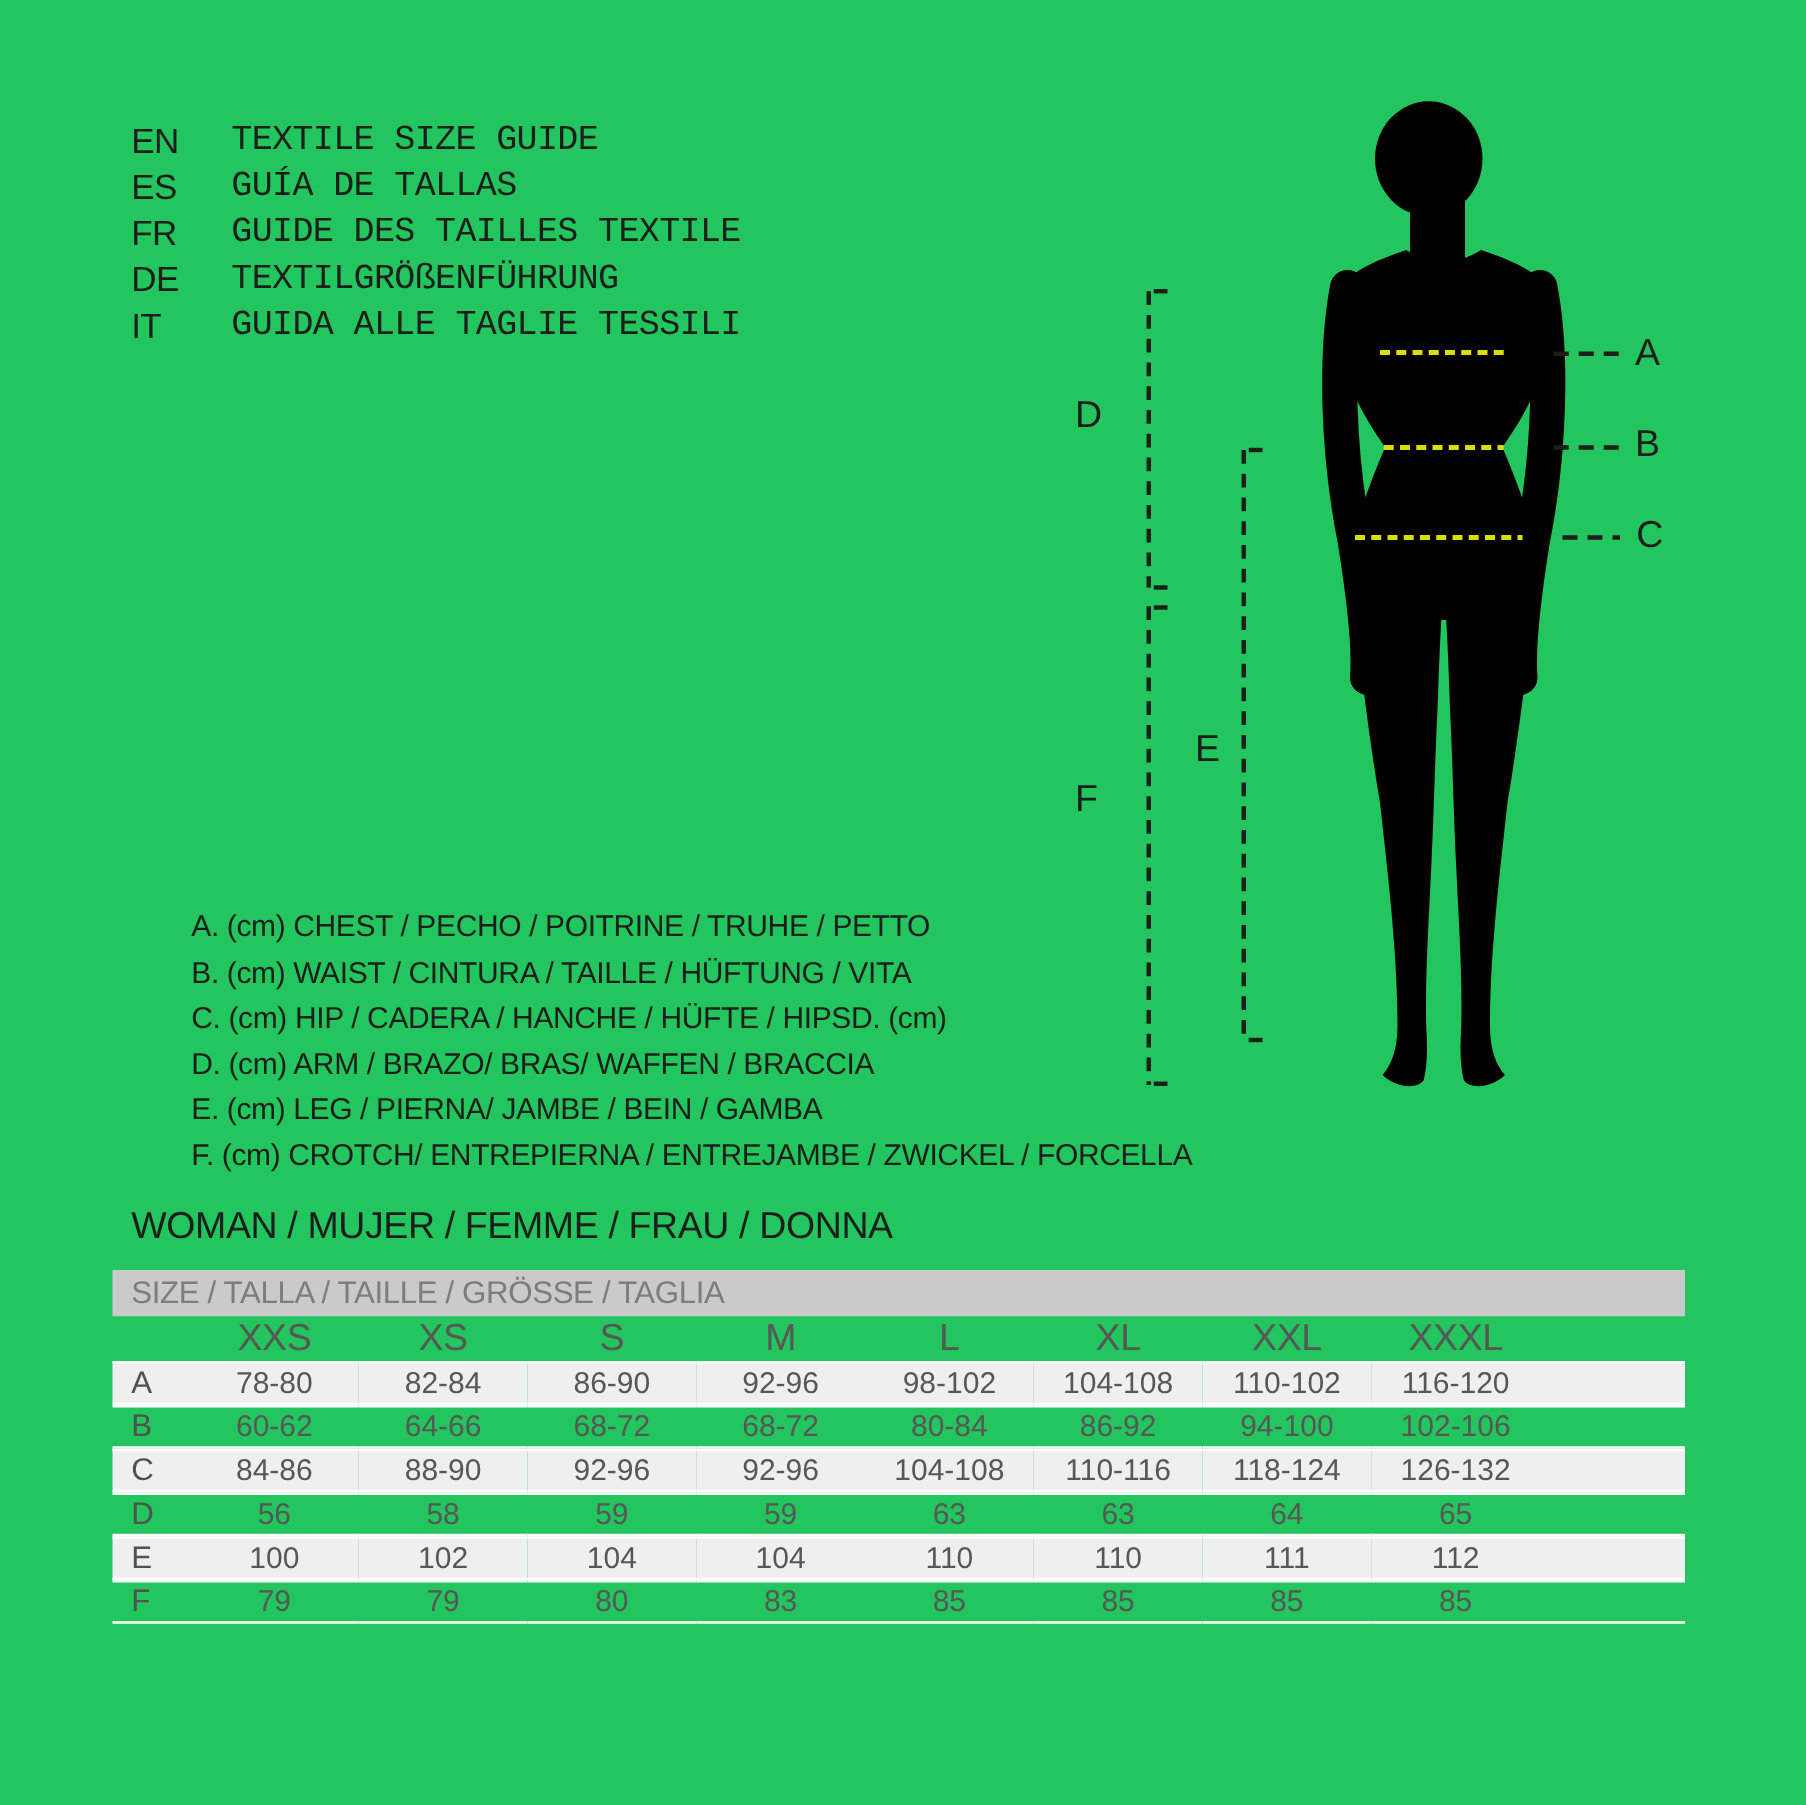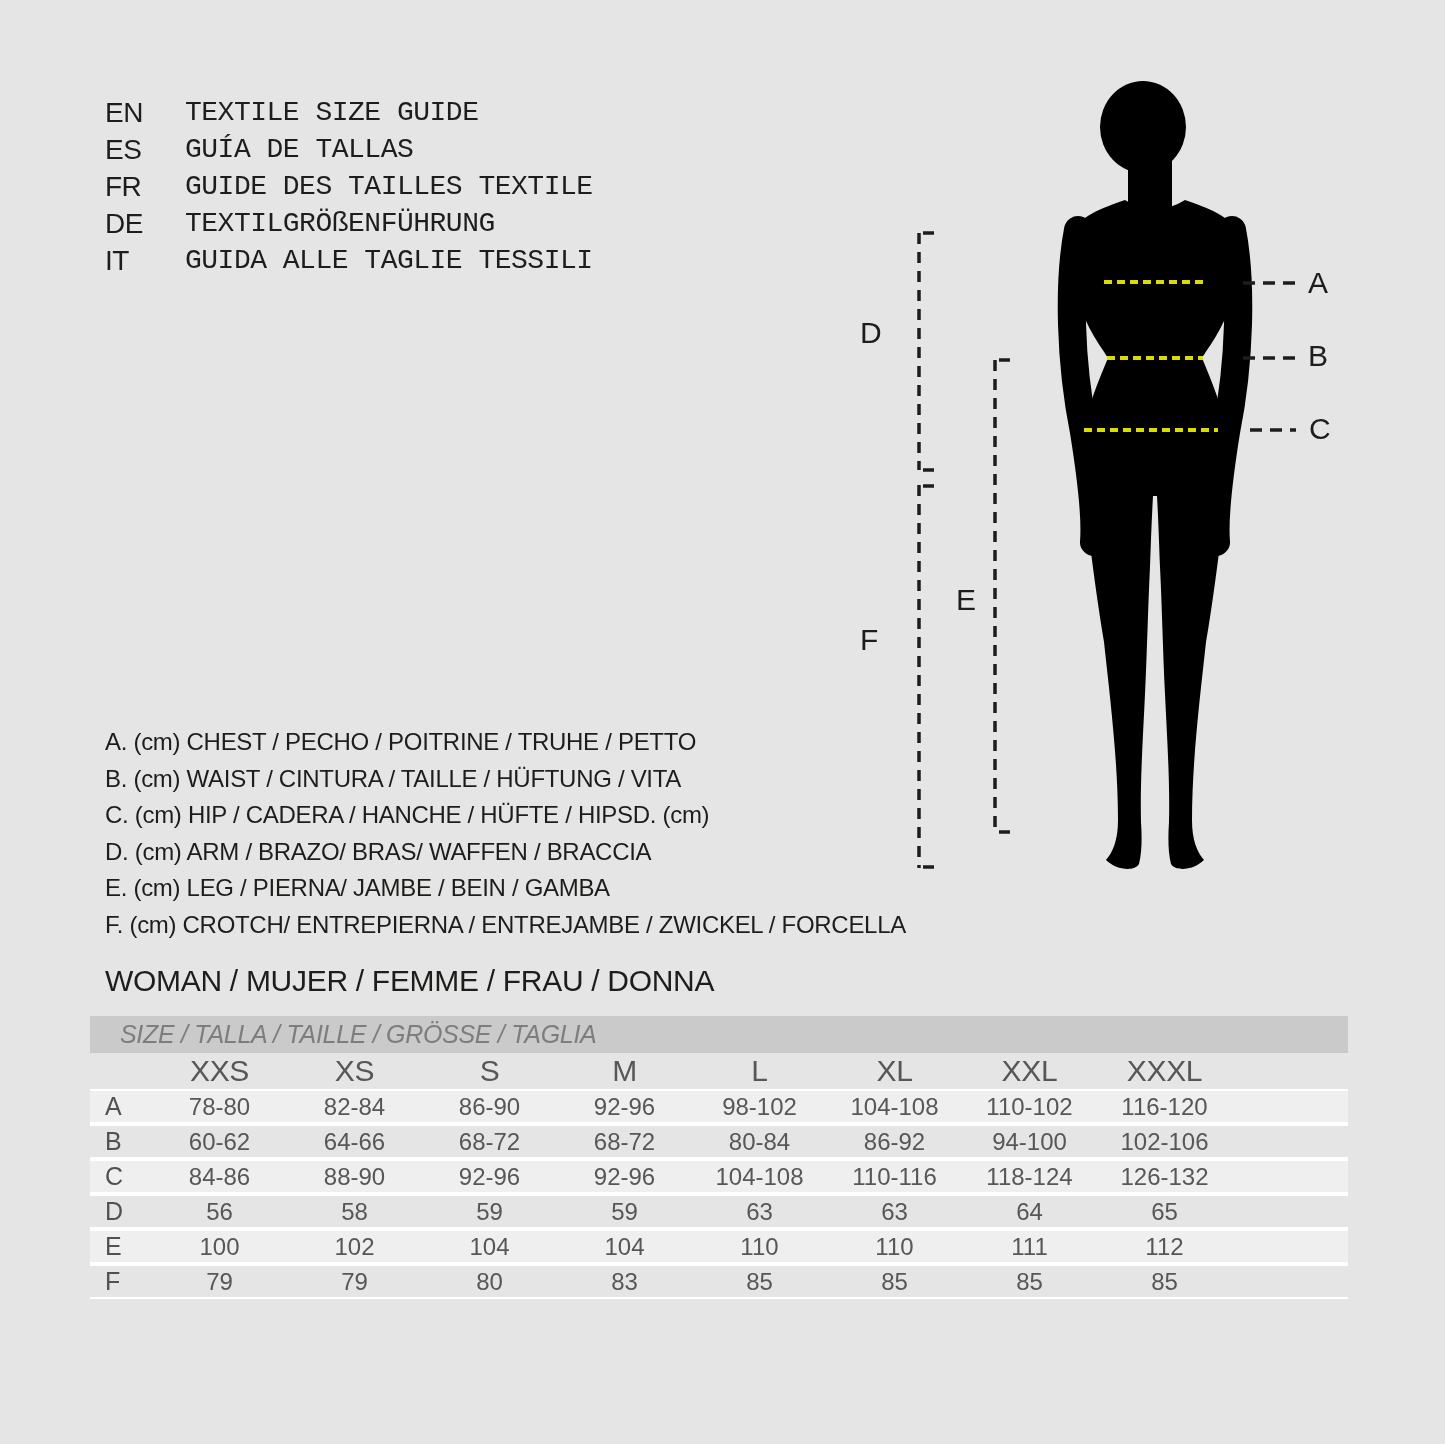--- a/index.html
+++ b/index.html
@@ -1,20 +1,20 @@
 <!DOCTYPE html>
 <html><head>
 <meta charset="utf-8">
 <style>
   html, body { margin: 0; padding: 0; background: #ffffff; }
   .page {
     position: relative;
     width: 1445px;
     height: 1444px;
-    background: #e5e5e5;
+    background: #22c55e;
     font-family: "Liberation Sans", sans-serif;
     color: #1d1d1b;
     overflow: hidden;
   }
 
   
   .lang-block { position: absolute; left: 105px; top: 94px; letter-spacing: -0.5px; }
   .lang-row { display: flex; height: 37px; align-items: center; }
   .lang-code { width: 80px; font-size: 28px; }
   .lang-label { font-size: 28px; white-space: nowrap; font-family: Liberation Mono, monospace; }
@@ -25,33 +25,32 @@
   .marker { position: absolute; font-size: 30px; letter-spacing: 0; transform: translateY(-54%); }
   .marker-a { left: 1308px; top: 284px; }
   .marker-b { left: 1308px; top: 357px; }
   .marker-c { left: 1309px; top: 430px; }
   .marker-d { left: 860px;  top: 334px; }
   .marker-e { left: 956px;  top: 601px; }
   .marker-f { left: 860px;  top: 641px; }
 
   
   .legend-block { position: absolute; left: 105px; top: 724px; letter-spacing: -0.3px; }
-  .legend-line { height: 36.5px; display: flex; align-items: center; font-size: 24px; white-space: nowrap; }
+  .legend-line { height: 36.5px; display: flex; align-items: center; font-size: 24px; white-space: nowrap; margin-left: 48px; }
 
   
   .gender-title { position: absolute; left: 105px; top: 964px; font-size: 30px; letter-spacing: -0.3px; white-space: nowrap; }
 
   
   .size-table-wrap { position: absolute; left: 90px; top: 1016px; width: 1258px; }
   .table-title-bar {
     width: 100%; height: 37px; box-sizing: border-box;
     background: #cacaca; color: #7d7d7d;
-    font-size: 25px; line-height: 37px; padding-left: 30px;
+    font-size: 25px; line-height: 37px; padding-left: 15px;
     letter-spacing: -0.3px;
-    font-style: italic;
   }
   table.sizes {
     width: 1258px; table-layout: fixed;
     border-collapse: separate; border-spacing: 0;
   }
   .col-letter { width: 62px; }
   .col-size   { width: 135px; }
   .col-spacer { width: 116px; }
   tr.size-header-row { height: 36px; }
   tr.size-header-row th {

